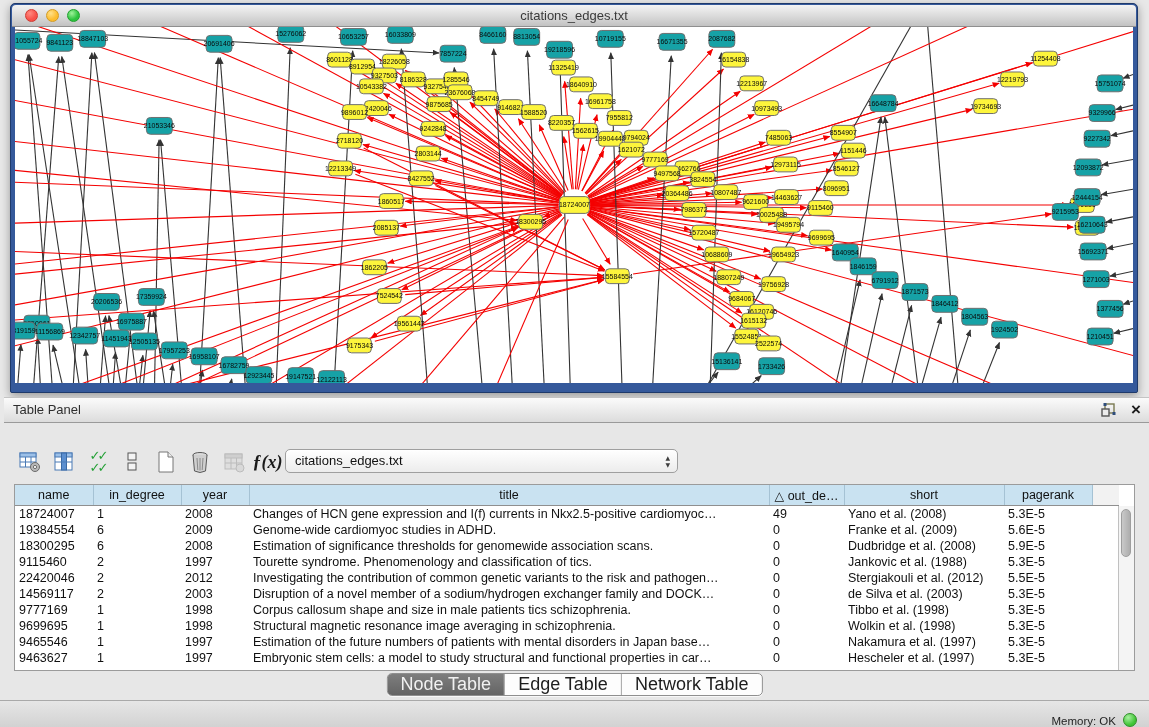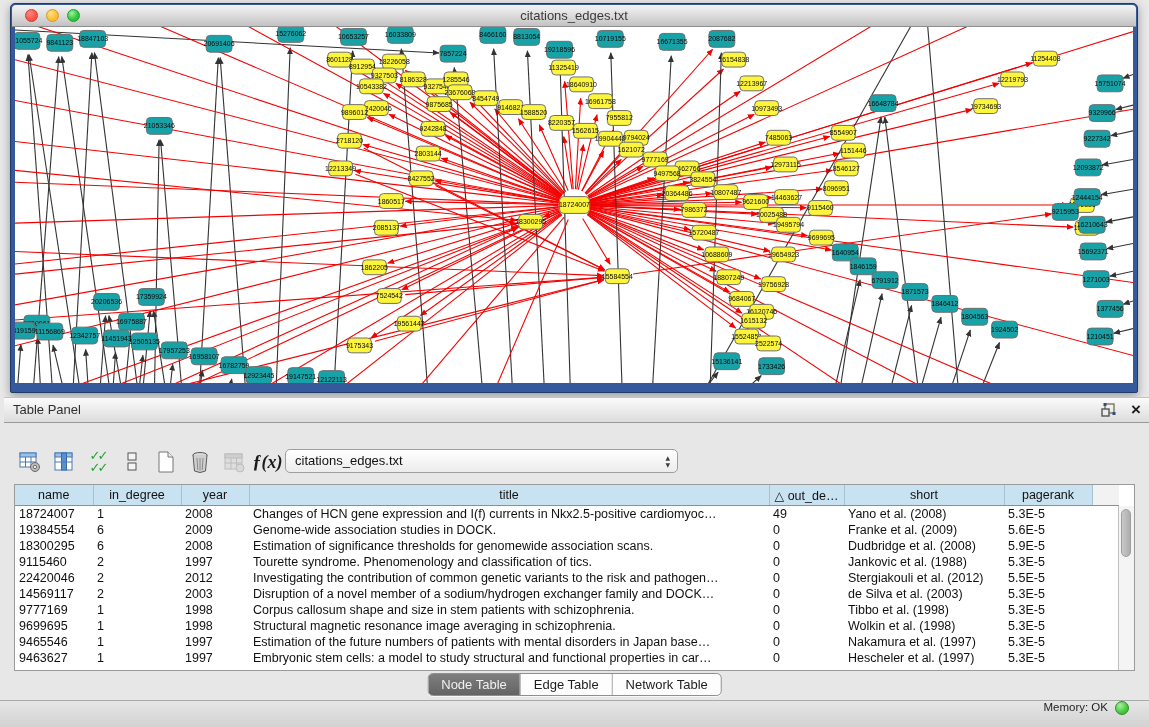--- a/index.html
+++ b/index.html
@@ -54,28 +54,28 @@
     white-space:nowrap;overflow:hidden;}
   .vscroll{position:absolute;top:21px;right:0;bottom:0;width:16px;background:#f4f4f4;
     border-left:1px solid #c0c0c0;box-sizing:border-box;}
   .vthumb{position:absolute;left:2px;top:3px;width:10px;height:48px;border-radius:6px;
     background:linear-gradient(90deg,#c9c9c9,#adadad);border:1px solid #9e9e9e;box-sizing:border-box;}
 
   
   .segmented{position:absolute;left:50%;top:250px;transform:translateX(-50%);display:flex;
     border:1px solid #8f8f8f;border-radius:5px;overflow:hidden;height:21px;background:#fdfdfd;
     box-shadow:0 1px 0 rgba(255,255,255,.7);}
-  .segment{padding:0 13px;line-height:21px;font-size:13px;color:#1d1d1d;border-left:1px solid #a5a5a5;}
+  .segment{padding:0 13px;line-height:21px;font-size:18px;color:#1d1d1d;border-left:1px solid #a5a5a5;}
   .segment:first-child{border-left:none;}
   .segment.selected{background:linear-gradient(#7e7e7e,#646464);color:#f1f1f1;}
 
   
   #status-bar{position:absolute;left:0;top:700px;width:1149px;height:27px;box-sizing:border-box;
     background:linear-gradient(#e6e6e6,#d2d2d2);border-top:1px solid #a9a9a9;}
-  .memory{position:absolute;right:20px;top:0;height:100%;display:flex;align-items:flex-start;gap:7px;}
+  .memory{position:absolute;right:12px;top:0;height:100%;display:flex;align-items:flex-end;gap:7px;}
   .memory .label{font-size:11.5px;color:#1f1f1f;}
   .memdot{width:14px;height:14px;border-radius:50%;box-sizing:border-box;
     background:radial-gradient(circle at 35% 30%,#a9f0a0,#3fc435 65%);border:1px solid #2f8d27;}
 </style>
 </head>
 <body>
 
 <div id="network-window">
   <div class="titlebar">
     <div class="traffic">
@@ -901,21 +901,21 @@
             <td>Changes of HCN gene expression and I(f) currents in Nkx2.5-positive cardiomyoc…</td>
             <td>49</td>
             <td>Yano et al. (2008)</td>
             <td>5.3E-5</td>
             <td></td>
           </tr>
           <tr>
             <td>19384554</td>
             <td>6</td>
             <td>2009</td>
-            <td>Genome-wide association studies in DOCK.</td>
+            <td>Genome-wide cardiomyoc studies in ADHD.</td>
             <td>0</td>
             <td>Franke et al. (2009)</td>
             <td>5.6E-5</td>
             <td></td>
           </tr>
           <tr>
             <td>18300295</td>
             <td>6</td>
             <td>2008</td>
             <td>Estimation of significance thresholds for genomewide association scans.</td>
@@ -951,21 +951,21 @@
             <td>Disruption of a novel member of a sodium/hydrogen exchanger family and DOCK…</td>
             <td>0</td>
             <td>de Silva et al. (2003)</td>
             <td>5.3E-5</td>
             <td></td>
           </tr>
           <tr>
             <td>9777169</td>
             <td>1</td>
             <td>1998</td>
-            <td>Corpus callosum shape and size in stem patients with schizophrenia.</td>
+            <td>Corpus callosum shape and size in male patients tics schizophrenia.</td>
             <td>0</td>
             <td>Tibbo et al. (1998)</td>
             <td>5.3E-5</td>
             <td></td>
           </tr>
           <tr>
             <td>9699695</td>
             <td>1</td>
             <td>1998</td>
             <td>Structural magnetic resonance image averaging in schizophrenia.</td>

